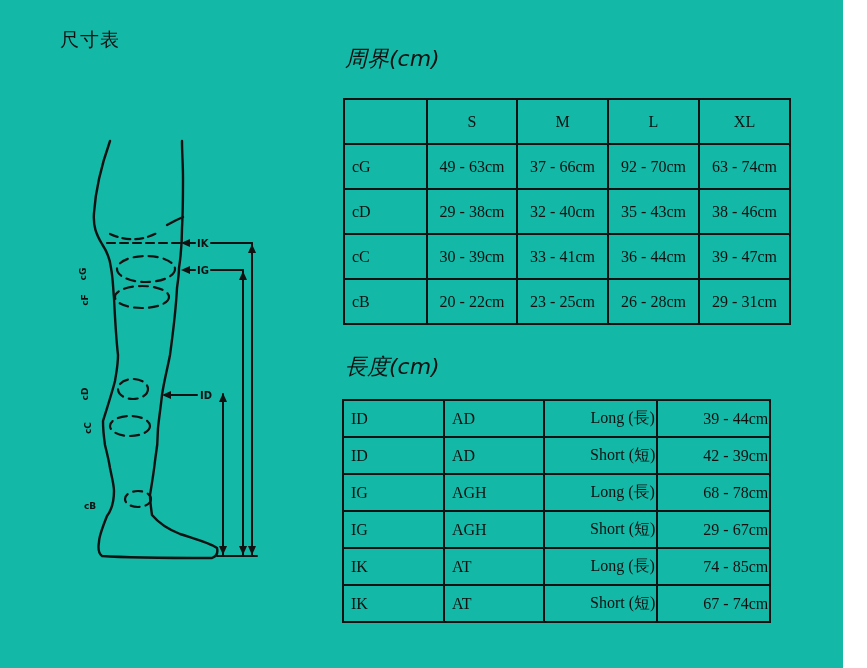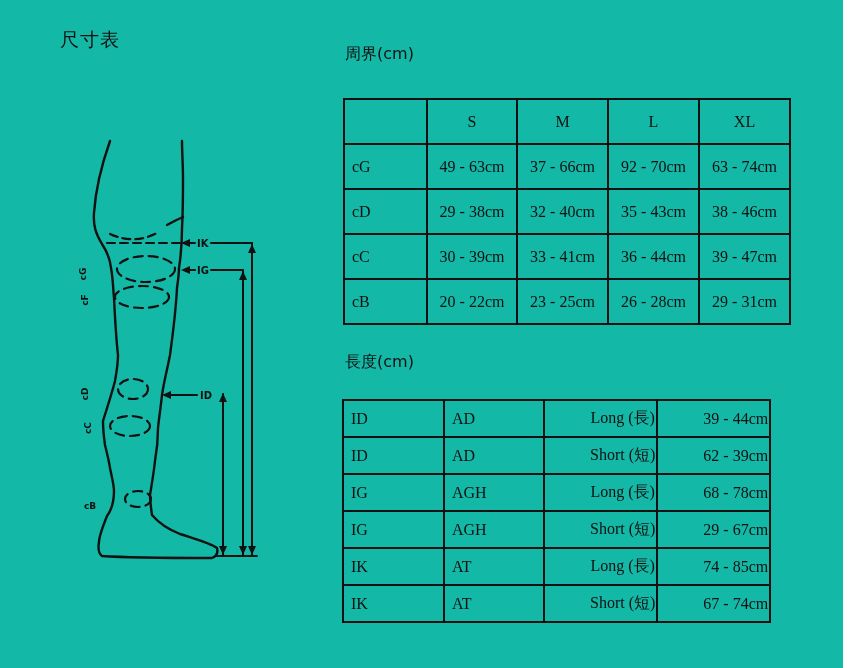--- a/index.html
+++ b/index.html
@@ -6,22 +6,23 @@
   .canvas{
     position:relative;width:843px;height:668px;background:#14b8a6;
     font-family:"Liberation Serif","DejaVu Serif",serif;color:#111;
     overflow:hidden;
   }
   .page-title{
     position:absolute;left:60px;top:27px;font-size:19px;letter-spacing:1px;
     font-family:"DejaVu Sans","Liberation Sans",sans-serif;
   }
   .sec-label{
-    position:absolute;font-size:16px;
+    position:absolute;font-size:22px;
     font-family:"DejaVu Sans","Liberation Sans",sans-serif;
+    font-style:italic;
   }
   .circ-label{left:345px;top:44px;}
   .len-label{left:345px;top:352px;}
   table{position:absolute;border-collapse:collapse;table-layout:fixed;}
   td{border:2px solid #111;font-size:16px;vertical-align:middle;white-space:nowrap;}
   .circ-table{left:343px;top:98px;}
   .circ-table td{height:41px;}
   .len-table{left:342px;top:399px;}
   .len-table td{height:33px;padding-left:45px;}
   td.lead{text-align:left;padding-left:7px;}
@@ -185,21 +186,21 @@
       <tr>
         <td class="lead">ID</td>
         <td class="lead">AD</td>
         <td class="center">Long (長)</td>
         <td class="center">39 - 44cm</td>
       </tr>
       <tr>
         <td class="lead">ID</td>
         <td class="lead">AD</td>
         <td class="center">Short (短)</td>
-        <td class="center">62 - 39cm</td>
+        <td class="center">42 - 39cm</td>
       </tr>
       <tr>
         <td class="lead">IG</td>
         <td class="lead">AGH</td>
         <td class="center">Long (長)</td>
         <td class="center">68 - 78cm</td>
       </tr>
       <tr>
         <td class="lead">IG</td>
         <td class="lead">AGH</td>

